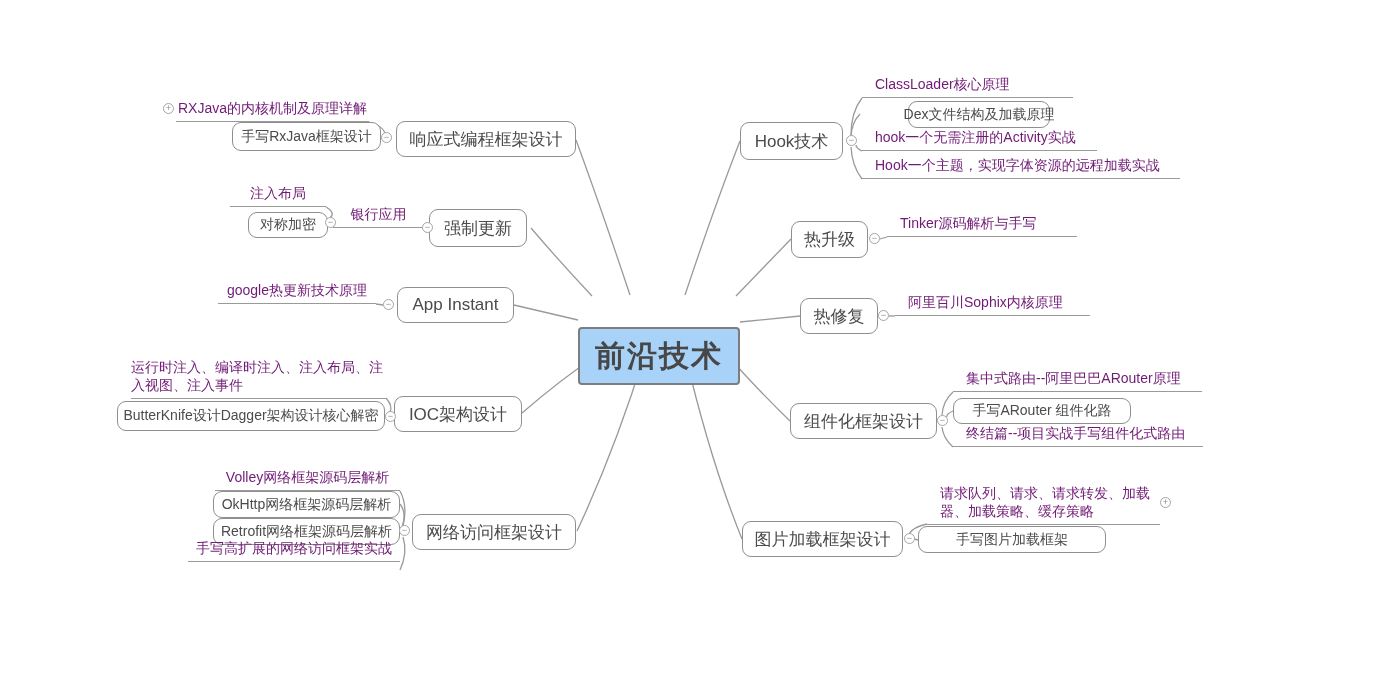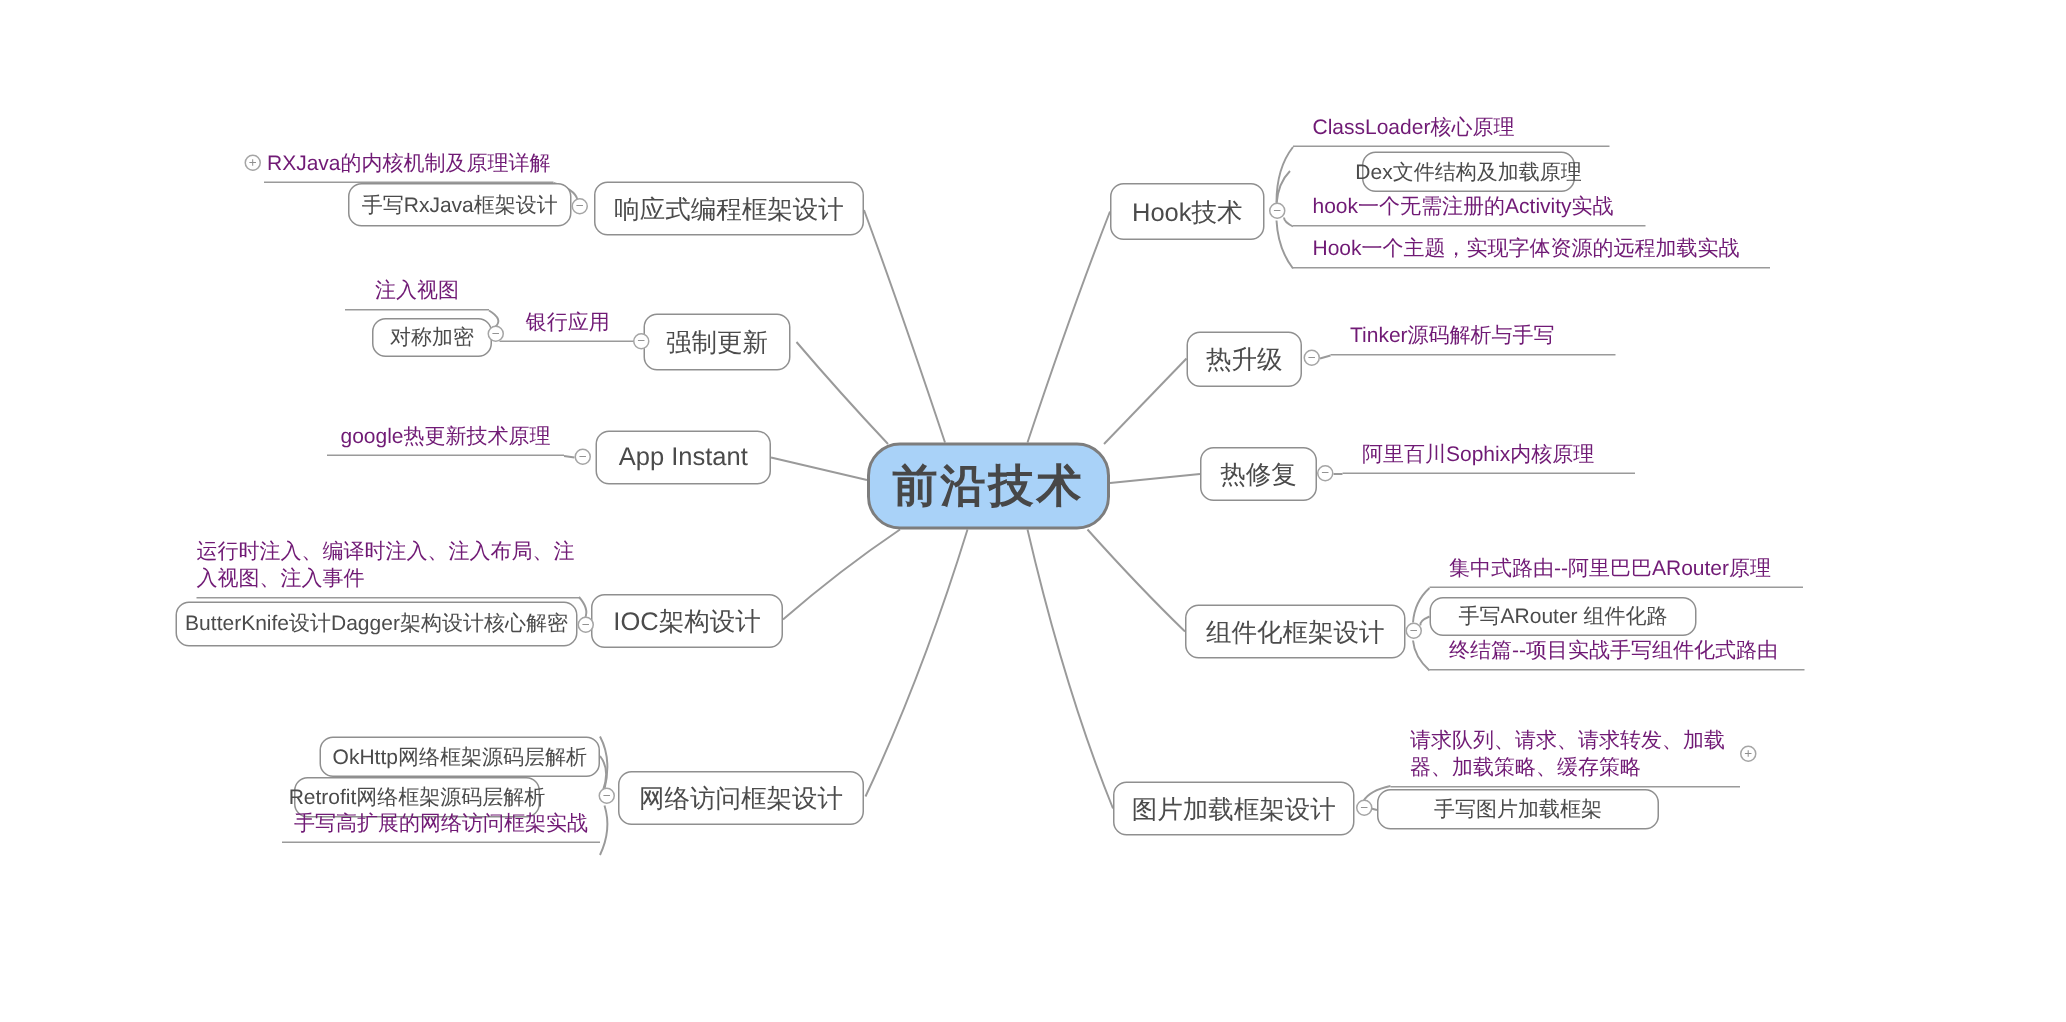--- a/index.html
+++ b/index.html
@@ -4,23 +4,24 @@
 <style>
   html,body{margin:0;padding:0;background:#ffffff;}
   .canvas{
     position:relative;width:1377px;height:681px;background:#ffffff;overflow:hidden;
     font-family:"Liberation Sans","DejaVu Sans",sans-serif;color:#4b4b4b;
   }
   svg.wires{position:absolute;left:0;top:0;width:1377px;height:681px;pointer-events:none;}
 
   .root-node{
     position:absolute;display:flex;align-items:center;justify-content:center;
-    background:#a9d2f8;border:2px solid #7d7d7d;border-radius:22px;
+    background:#a9d2f8;border:2px solid #7d7d7d;border-radius:4px;
     font-size:30px;font-weight:bold;color:#474747;letter-spacing:2px;white-space:nowrap;
     box-sizing:border-box;
+    margin-top:32px;
   }
   .node-box{
     position:absolute;display:flex;align-items:center;justify-content:center;
     background:#ffffff;border:1.6px solid #8f8f8f;border-radius:9px;
     font-size:14px;color:#4b4b4b;white-space:nowrap;box-sizing:border-box;
   }
   .node-box.branch{font-size:17px;}
   .node-line{
     position:absolute;display:flex;align-items:flex-end;justify-content:center;
     border-bottom:1.6px solid #9a9a9a;font-size:14px;color:#701a75;
@@ -77,30 +78,31 @@
   <div class="node-box branch" style="left:396px;top:121px;width:180px;height:36px">响应式编程框架设计</div>
   <div class="node-box branch" style="left:429px;top:209px;width:98px;height:38px">强制更新</div>
   <div class="node-box branch" style="left:397px;top:287px;width:117px;height:36px">App Instant</div>
   <div class="node-box branch" style="left:394px;top:396px;width:128px;height:36px">IOC架构设计</div>
   <div class="node-box branch" style="left:412px;top:514px;width:164px;height:36px">网络访问框架设计</div>
 
   <div class="node-line" style="left:176px;top:100px;width:193px;height:22px">RXJava的内核机制及原理详解</div>
   <div class="node-box" style="left:232px;top:122px;width:149px;height:29px">手写RxJava框架设计</div>
 
   <div class="node-line" style="left:333px;top:203px;width:91px;height:25px">银行应用</div>
-  <div class="node-line" style="left:230px;top:188px;width:96px;height:19px">注入视图</div>
+  <div class="node-line" style="left:230px;top:188px;width:96px;height:19px">注入布局</div>
   <div class="node-box" style="left:248px;top:212px;width:80px;height:26px">对称加密</div>
 
   <div class="node-line" style="left:218px;top:283px;width:158px;height:21px">google热更新技术原理</div>
 
   <div class="node-line two-line" style="left:131px;top:358px;width:255px;height:41px">运行时注入、编译时注入、注入布局、注入视图、注入事件</div>
   <div class="node-box" style="left:117px;top:401px;width:268px;height:30px">ButterKnife设计Dagger架构设计核心解密</div>
 
+  <div class="node-line" style="left:215px;top:470px;width:185px;height:21px">Volley网络框架源码层解析</div>
   <div class="node-box" style="left:213px;top:491px;width:187px;height:27px">OkHttp网络框架源码层解析</div>
-  <div class="node-box" style="left:196px;top:518px;width:164px;height:27px">Retrofit网络框架源码层解析</div>
+  <div class="node-box" style="left:213px;top:518px;width:187px;height:27px">Retrofit网络框架源码层解析</div>
   <div class="node-line" style="left:188px;top:540px;width:212px;height:22px">手写高扩展的网络访问框架实战</div>
 
   <div class="node-box branch" style="left:740px;top:122px;width:103px;height:38px">Hook技术</div>
   <div class="node-box branch" style="left:791px;top:221px;width:77px;height:37px">热升级</div>
   <div class="node-box branch" style="left:800px;top:298px;width:78px;height:36px">热修复</div>
   <div class="node-box branch" style="left:790px;top:403px;width:147px;height:36px">组件化框架设计</div>
   <div class="node-box branch" style="left:742px;top:521px;width:161px;height:36px">图片加载框架设计</div>
 
   <div class="node-line align-left" style="left:862px;top:77px;width:211px;height:21px">ClassLoader核心原理</div>
   <div class="node-box" style="left:908px;top:101px;width:142px;height:27px">Dex文件结构及加载原理</div>

